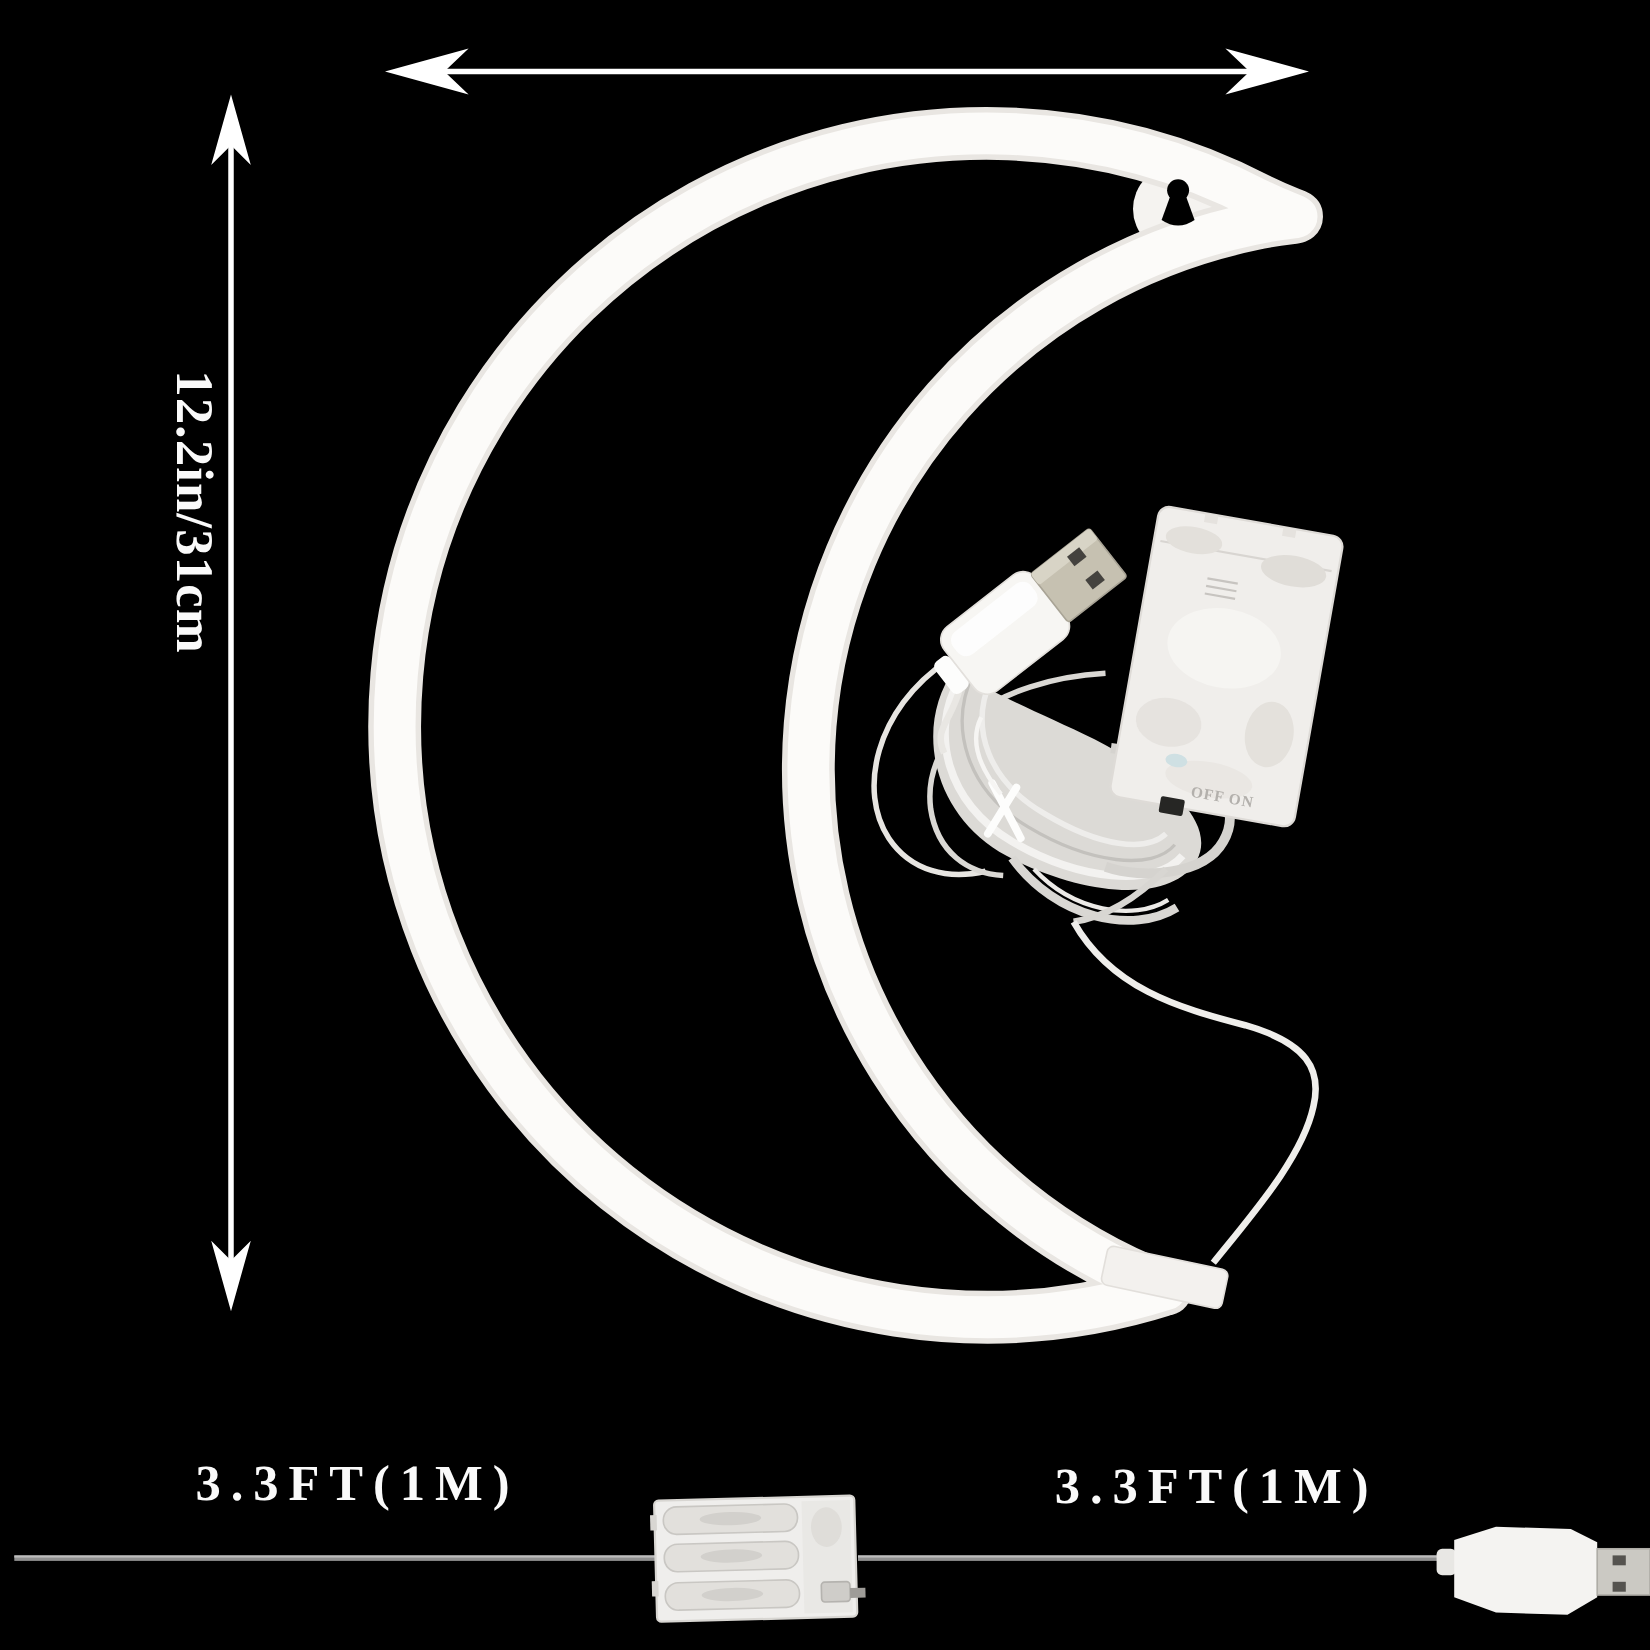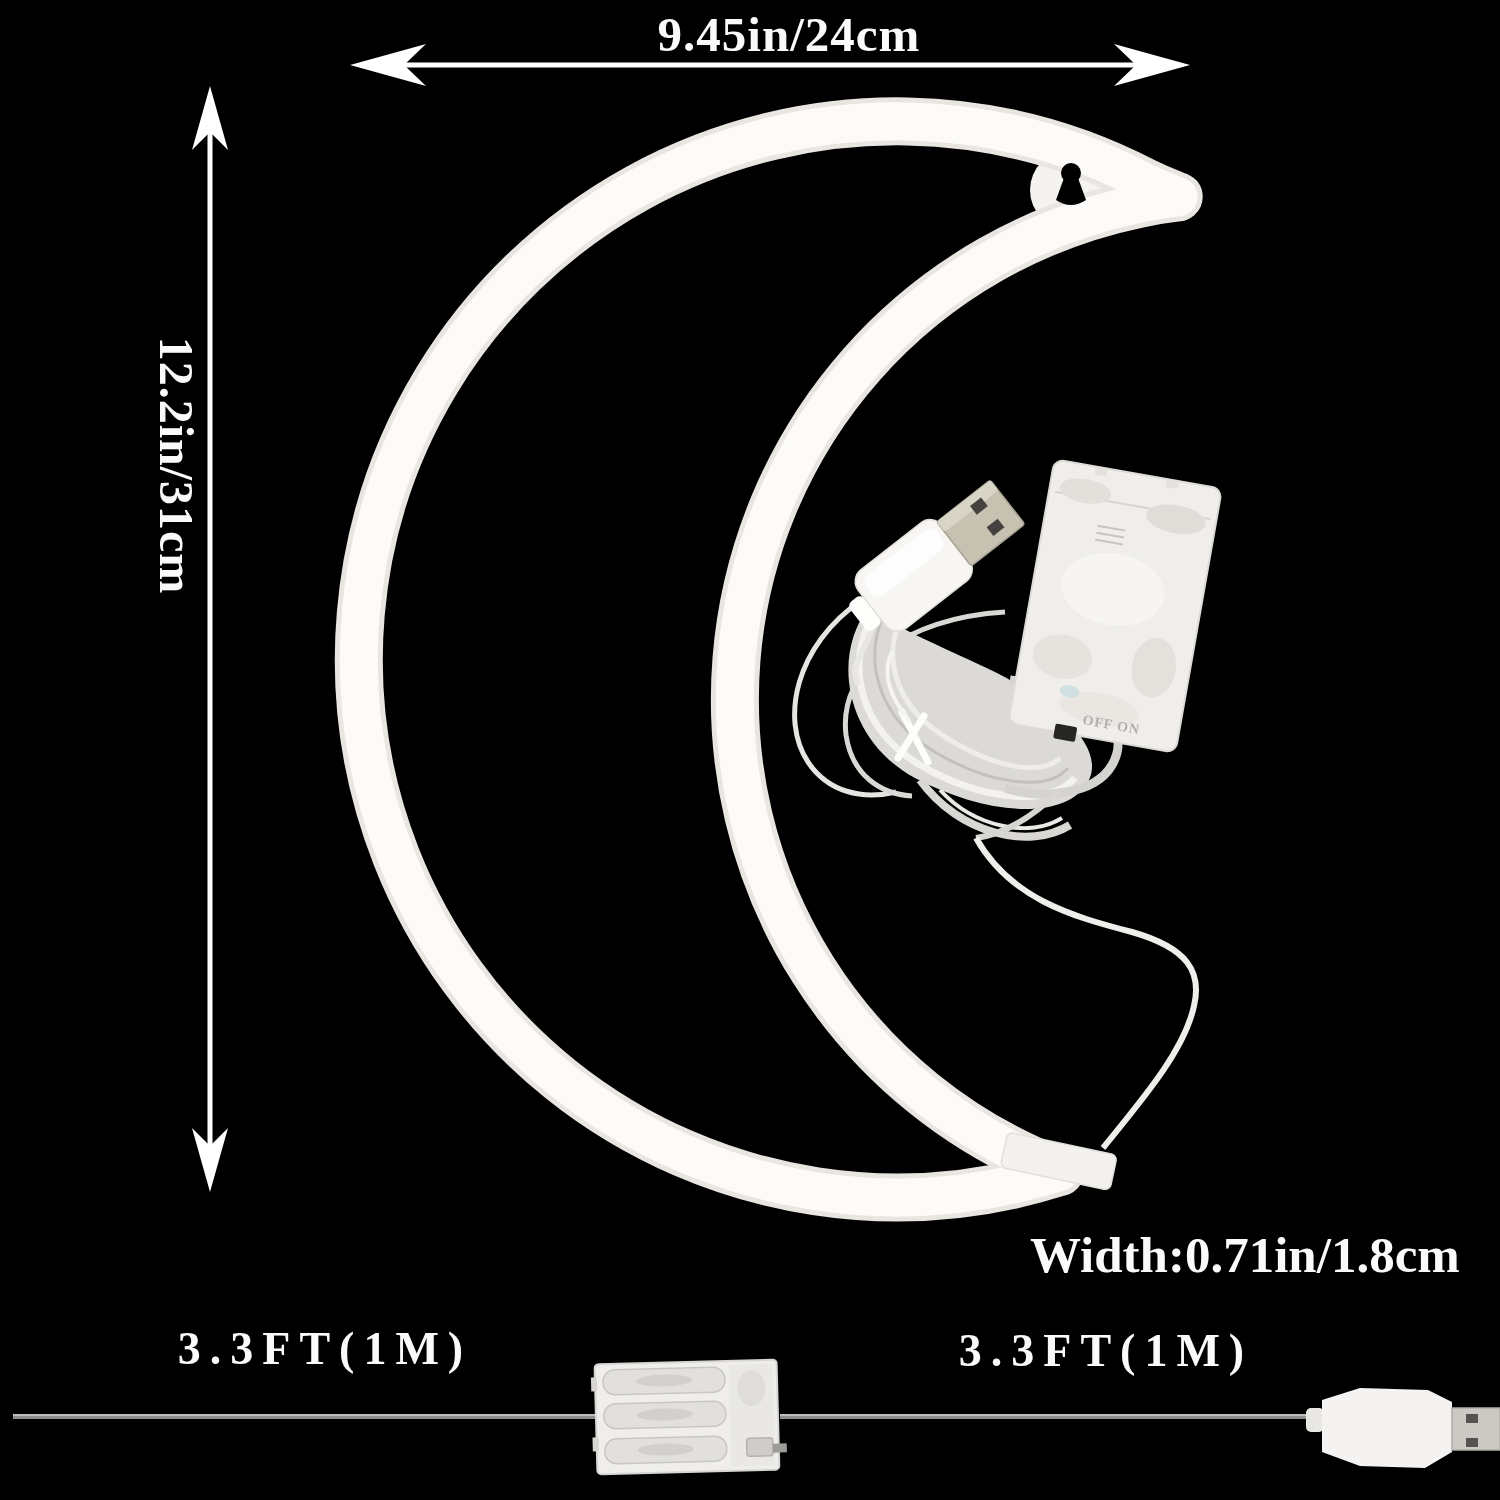--- a/index.html
+++ b/index.html
@@ -126,18 +126,16 @@
       <g>
         <rect x="1306" y="1408" width="18" height="24" rx="5" fill="#e8e7e4"></rect>
         <polygon points="1322,1400 1360,1388 1428,1390 1452,1402 1452,1452 1425,1468 1360,1466 1322,1452" fill="#f4f3f1"></polygon>
         <rect x="1452" y="1408" width="48" height="42" fill="#cbc9c3" stroke="#aeaca6" stroke-width="1.5"></rect>
         <rect x="1466" y="1414" width="12" height="9" fill="#55534f"></rect>
         <rect x="1466" y="1438" width="12" height="9" fill="#55534f"></rect>
       </g>
     </g>
   </svg>
 
-  <div class="label label-top">9.45in/24cm</div>
   <div class="label label-height">12.2in/31cm</div>
-  <div class="label label-tubewidth">Width:0.71in/1.8cm</div>
   <div class="label label-cable-left">3.3FT(1M)</div>
   <div class="label label-cable-right">3.3FT(1M)</div>
 </div>
 
 </body></html>

